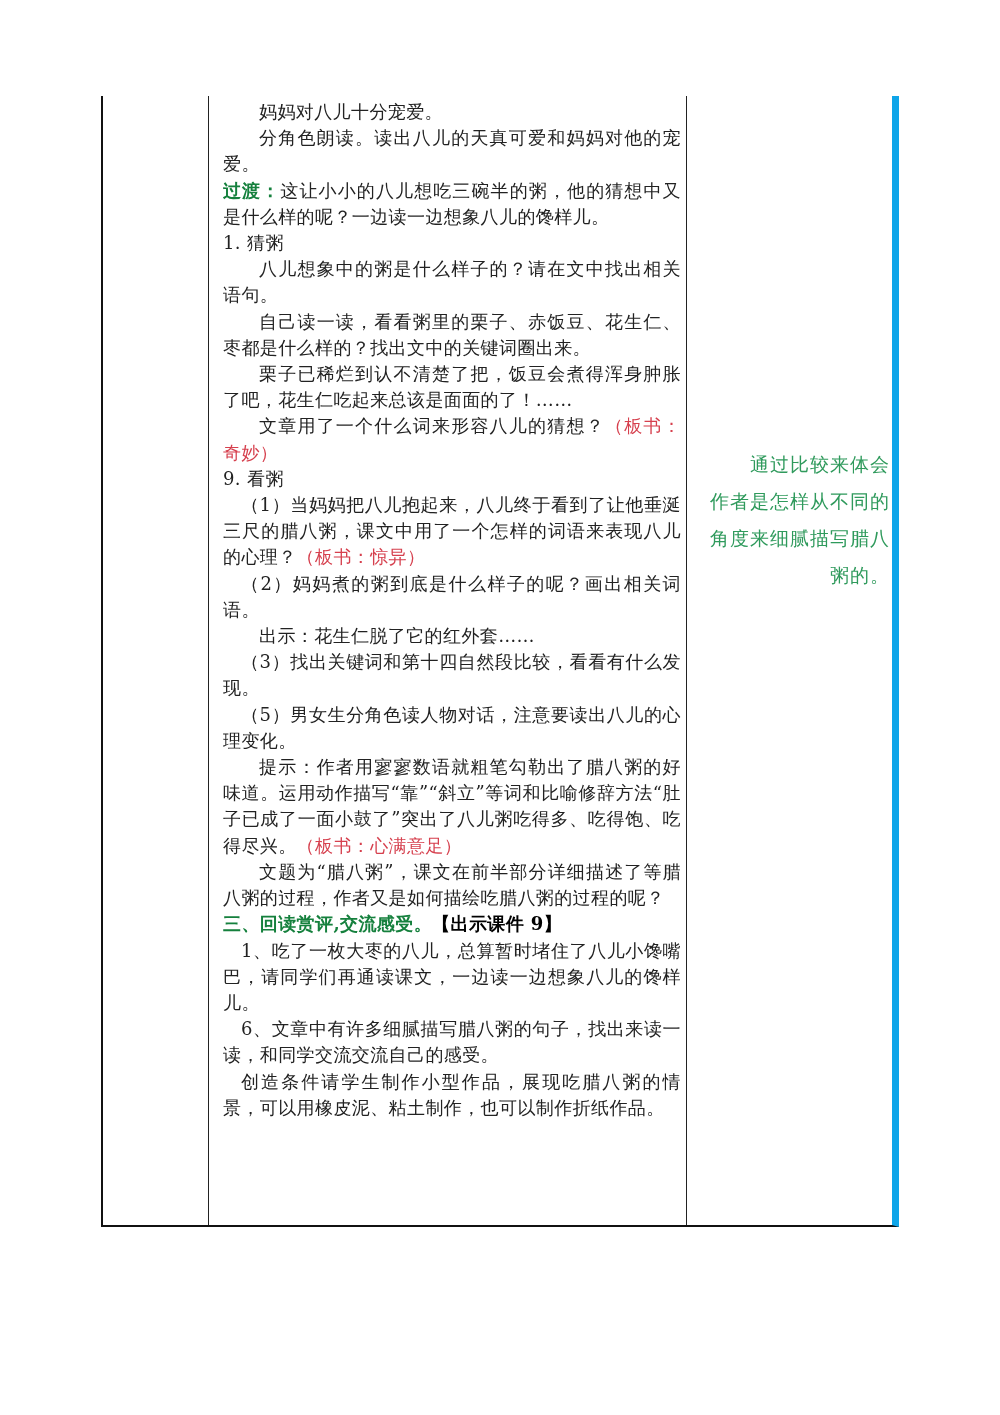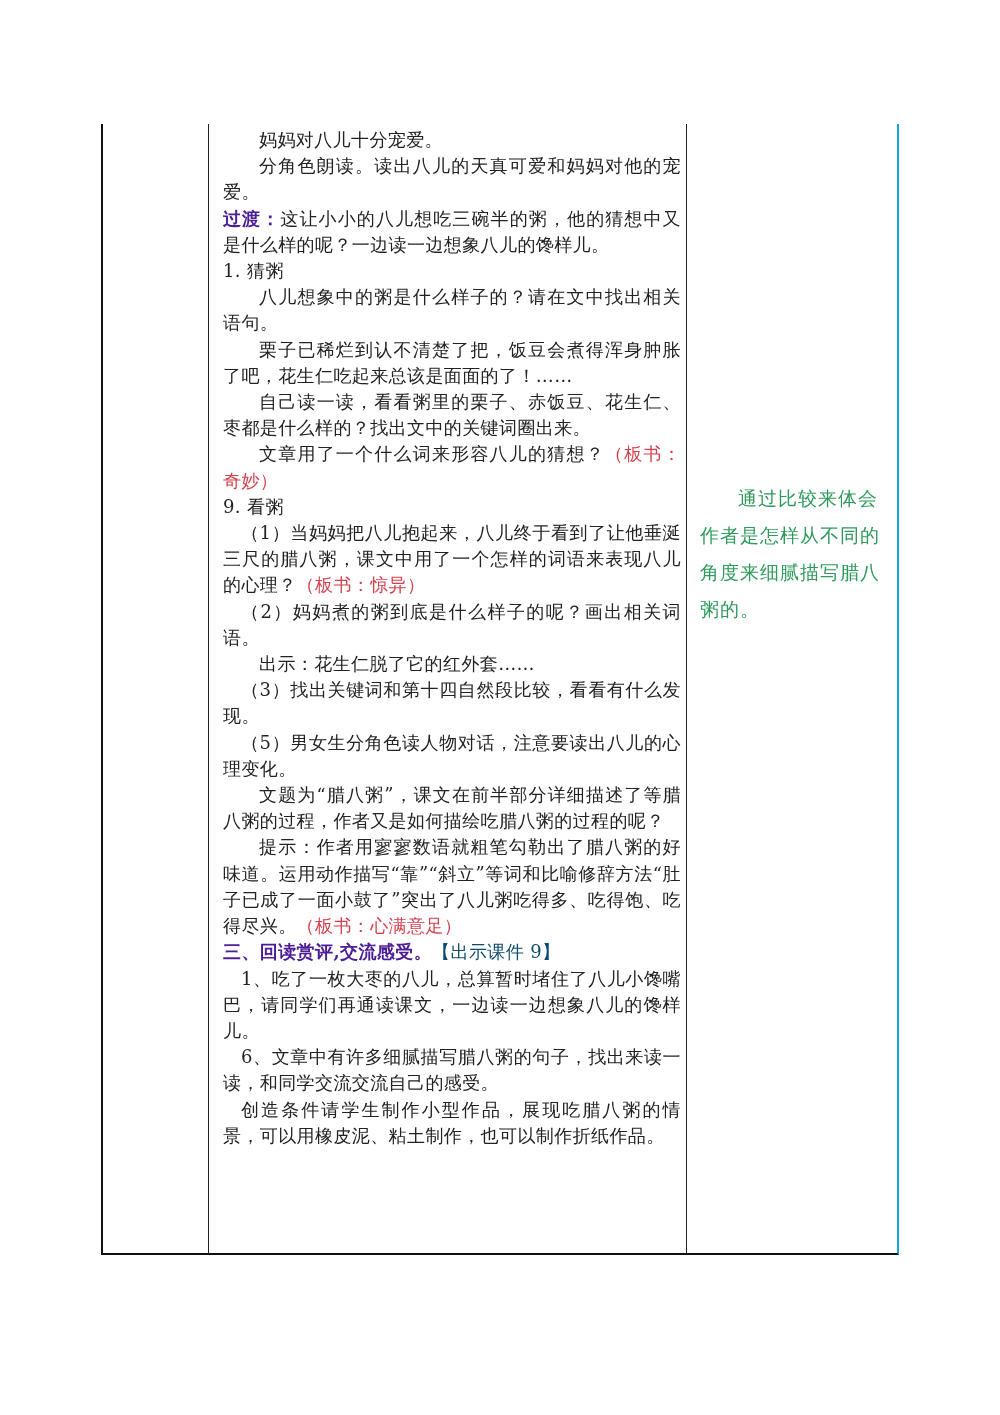--- a/index.html
+++ b/index.html
@@ -1,60 +1,60 @@
 <!DOCTYPE html>
 <html><head>
 <meta charset="utf-8">
 <style>
   html, body { margin: 0; padding: 0; background: #ffffff; }
   body { width: 1000px; height: 1415px; position: relative; overflow: hidden;
          font-family: "DejaVu Serif", "Liberation Serif", serif; color: #222; }
   .page-table { position: absolute; left: 101px; top: 96px; width: 798px; height: 1131px;
-                border-left: 2px solid #111; border-right: 2px solid #0ea5e9; border-bottom: 2px solid #111; box-sizing: border-box; margin-top: 28px; }
+                border-left: 2px solid #111; border-right: 7px solid #0ea5e9; border-bottom: 2px solid #111; box-sizing: border-box; }
   .col-div { position: absolute; top: 0; bottom: 0; width: 0; border-left: 1.5px solid #222; }
   .col-left { position: absolute; left: 0; top: 0; width: 106px; height: 100%; }
   .col-main { position: absolute; left: 107px; top: 0; width: 477px; height: 100%; box-sizing: border-box;
               padding: 3px 6px 0 13px; }
-  .col-right { position: absolute; left: 585px; top: 12px; width: 212px; height: 100%; box-sizing: border-box;
-               padding: 344px 10px 0 12px; }
+  .col-right { position: absolute; left: 585px; top: 6px; width: 212px; height: 100%; box-sizing: border-box;
+               padding: 344px 10px 0 12px; text-align: right; }
   .p { font-size: 18px; line-height: 26.2px; margin: 0; letter-spacing: 0.4px; text-align: justify; word-break: break-all; }
   .indent { text-indent: 2em; }
   .indent1 { text-indent: 1em; }
-  .bold { font-weight: bold; color: #4c1d95; }
+  .bold { font-weight: bold; color: #15803d; }
   .red { color: #d6404e; }
-  .blue { color: #0c4a6e; font-weight: normal; }
+  .blue { color: #000000; font-weight: bold; }
   .note { font-size: 19px; line-height: 37px; color: #2f9a5c; letter-spacing: 1px; margin: 0; word-break: break-all; }
   .note .indent2 { display: inline-block; width: 2em; }
 </style>
 </head>
 <body>
 
 <div class="page-table">
   <div class="col-div" style="left:105px"></div>
   <div class="col-div" style="left:583px"></div>
 
   <div class="col-left"></div>
 
   <div class="col-main">
     <p class="p indent"><span>妈妈对八儿十分宠爱。</span></p>
     <p class="p indent"><span>分角色朗读。读出八儿的天真可爱和妈妈对他的宠爱。</span></p>
     <p class="p"><span class="bold">过渡：</span><span>这让小小的八儿想吃三碗半的粥，他的猜想中又是什么样的呢？一边读一边想象八儿的馋样儿。</span></p>
     <p class="p"><span>1. 猜粥</span></p>
     <p class="p indent"><span>八儿想象中的粥是什么样子的？请在文中找出相关语句。</span></p>
+    <p class="p indent"><span>自己读一读，看看粥里的栗子、赤饭豆、花生仁、枣都是什么样的？找出文中的关键词圈出来。</span></p>
     <p class="p indent"><span>栗子已稀烂到认不清楚了把，饭豆会煮得浑身肿胀了吧，花生仁吃起来总该是面面的了！……</span></p>
-    <p class="p indent"><span>自己读一读，看看粥里的栗子、赤饭豆、花生仁、枣都是什么样的？找出文中的关键词圈出来。</span></p>
     <p class="p indent"><span>文章用了一个什么词来形容八儿的猜想？</span><span class="red">（板书：奇妙）</span></p>
     <p class="p"><span>9. 看粥</span></p>
     <p class="p indent1"><span>（1）当妈妈把八儿抱起来，八儿终于看到了让他垂涎三尺的腊八粥，课文中用了一个怎样的词语来表现八儿的心理？</span><span class="red">（板书：惊异）</span></p>
     <p class="p indent1"><span>（2）妈妈煮的粥到底是什么样子的呢？画出相关词语。</span></p>
     <p class="p indent"><span>出示：花生仁脱了它的红外套……</span></p>
     <p class="p indent1"><span>（3）找出关键词和第十四自然段比较，看看有什么发现。</span></p>
     <p class="p indent1"><span>（5）男女生分角色读人物对话，注意要读出八儿的心理变化。</span></p>
+    <p class="p indent"><span>提示：作者用寥寥数语就粗笔勾勒出了腊八粥的好味道。运用动作描写“靠”“斜立”等词和比喻修辞方法“肚子已成了一面小鼓了”突出了八儿粥吃得多、吃得饱、吃得尽兴。</span><span class="red">（板书：心满意足）</span></p>
     <p class="p indent"><span>文题为“腊八粥”，课文在前半部分详细描述了等腊八粥的过程，作者又是如何描绘吃腊八粥的过程的呢？</span></p>
-    <p class="p indent"><span>提示：作者用寥寥数语就粗笔勾勒出了腊八粥的好味道。运用动作描写“靠”“斜立”等词和比喻修辞方法“肚子已成了一面小鼓了”突出了八儿粥吃得多、吃得饱、吃得尽兴。</span><span class="red">（板书：心满意足）</span></p>
     <p class="p"><span class="bold">三、回读赏评,交流感受。</span><span class="blue">【出示课件 9】</span></p>
     <p class="p indent1"><span>1、吃了一枚大枣的八儿，总算暂时堵住了八儿小馋嘴巴，请同学们再通读课文，一边读一边想象八儿的馋样儿。</span></p>
     <p class="p indent1"><span>6、文章中有许多细腻描写腊八粥的句子，找出来读一读，和同学交流交流自己的感受。</span></p>
     <p class="p indent1"><span>创造条件请学生制作小型作品，展现吃腊八粥的情景，可以用橡皮泥、粘土制作，也可以制作折纸作品。</span></p>
   </div>
 
   <div class="col-right">
     <p class="note"><span class="indent2"></span><span>通过比较来体会作者是怎样从不同的角度来细腻描写腊八粥的。</span></p>
   </div>
 </div>

